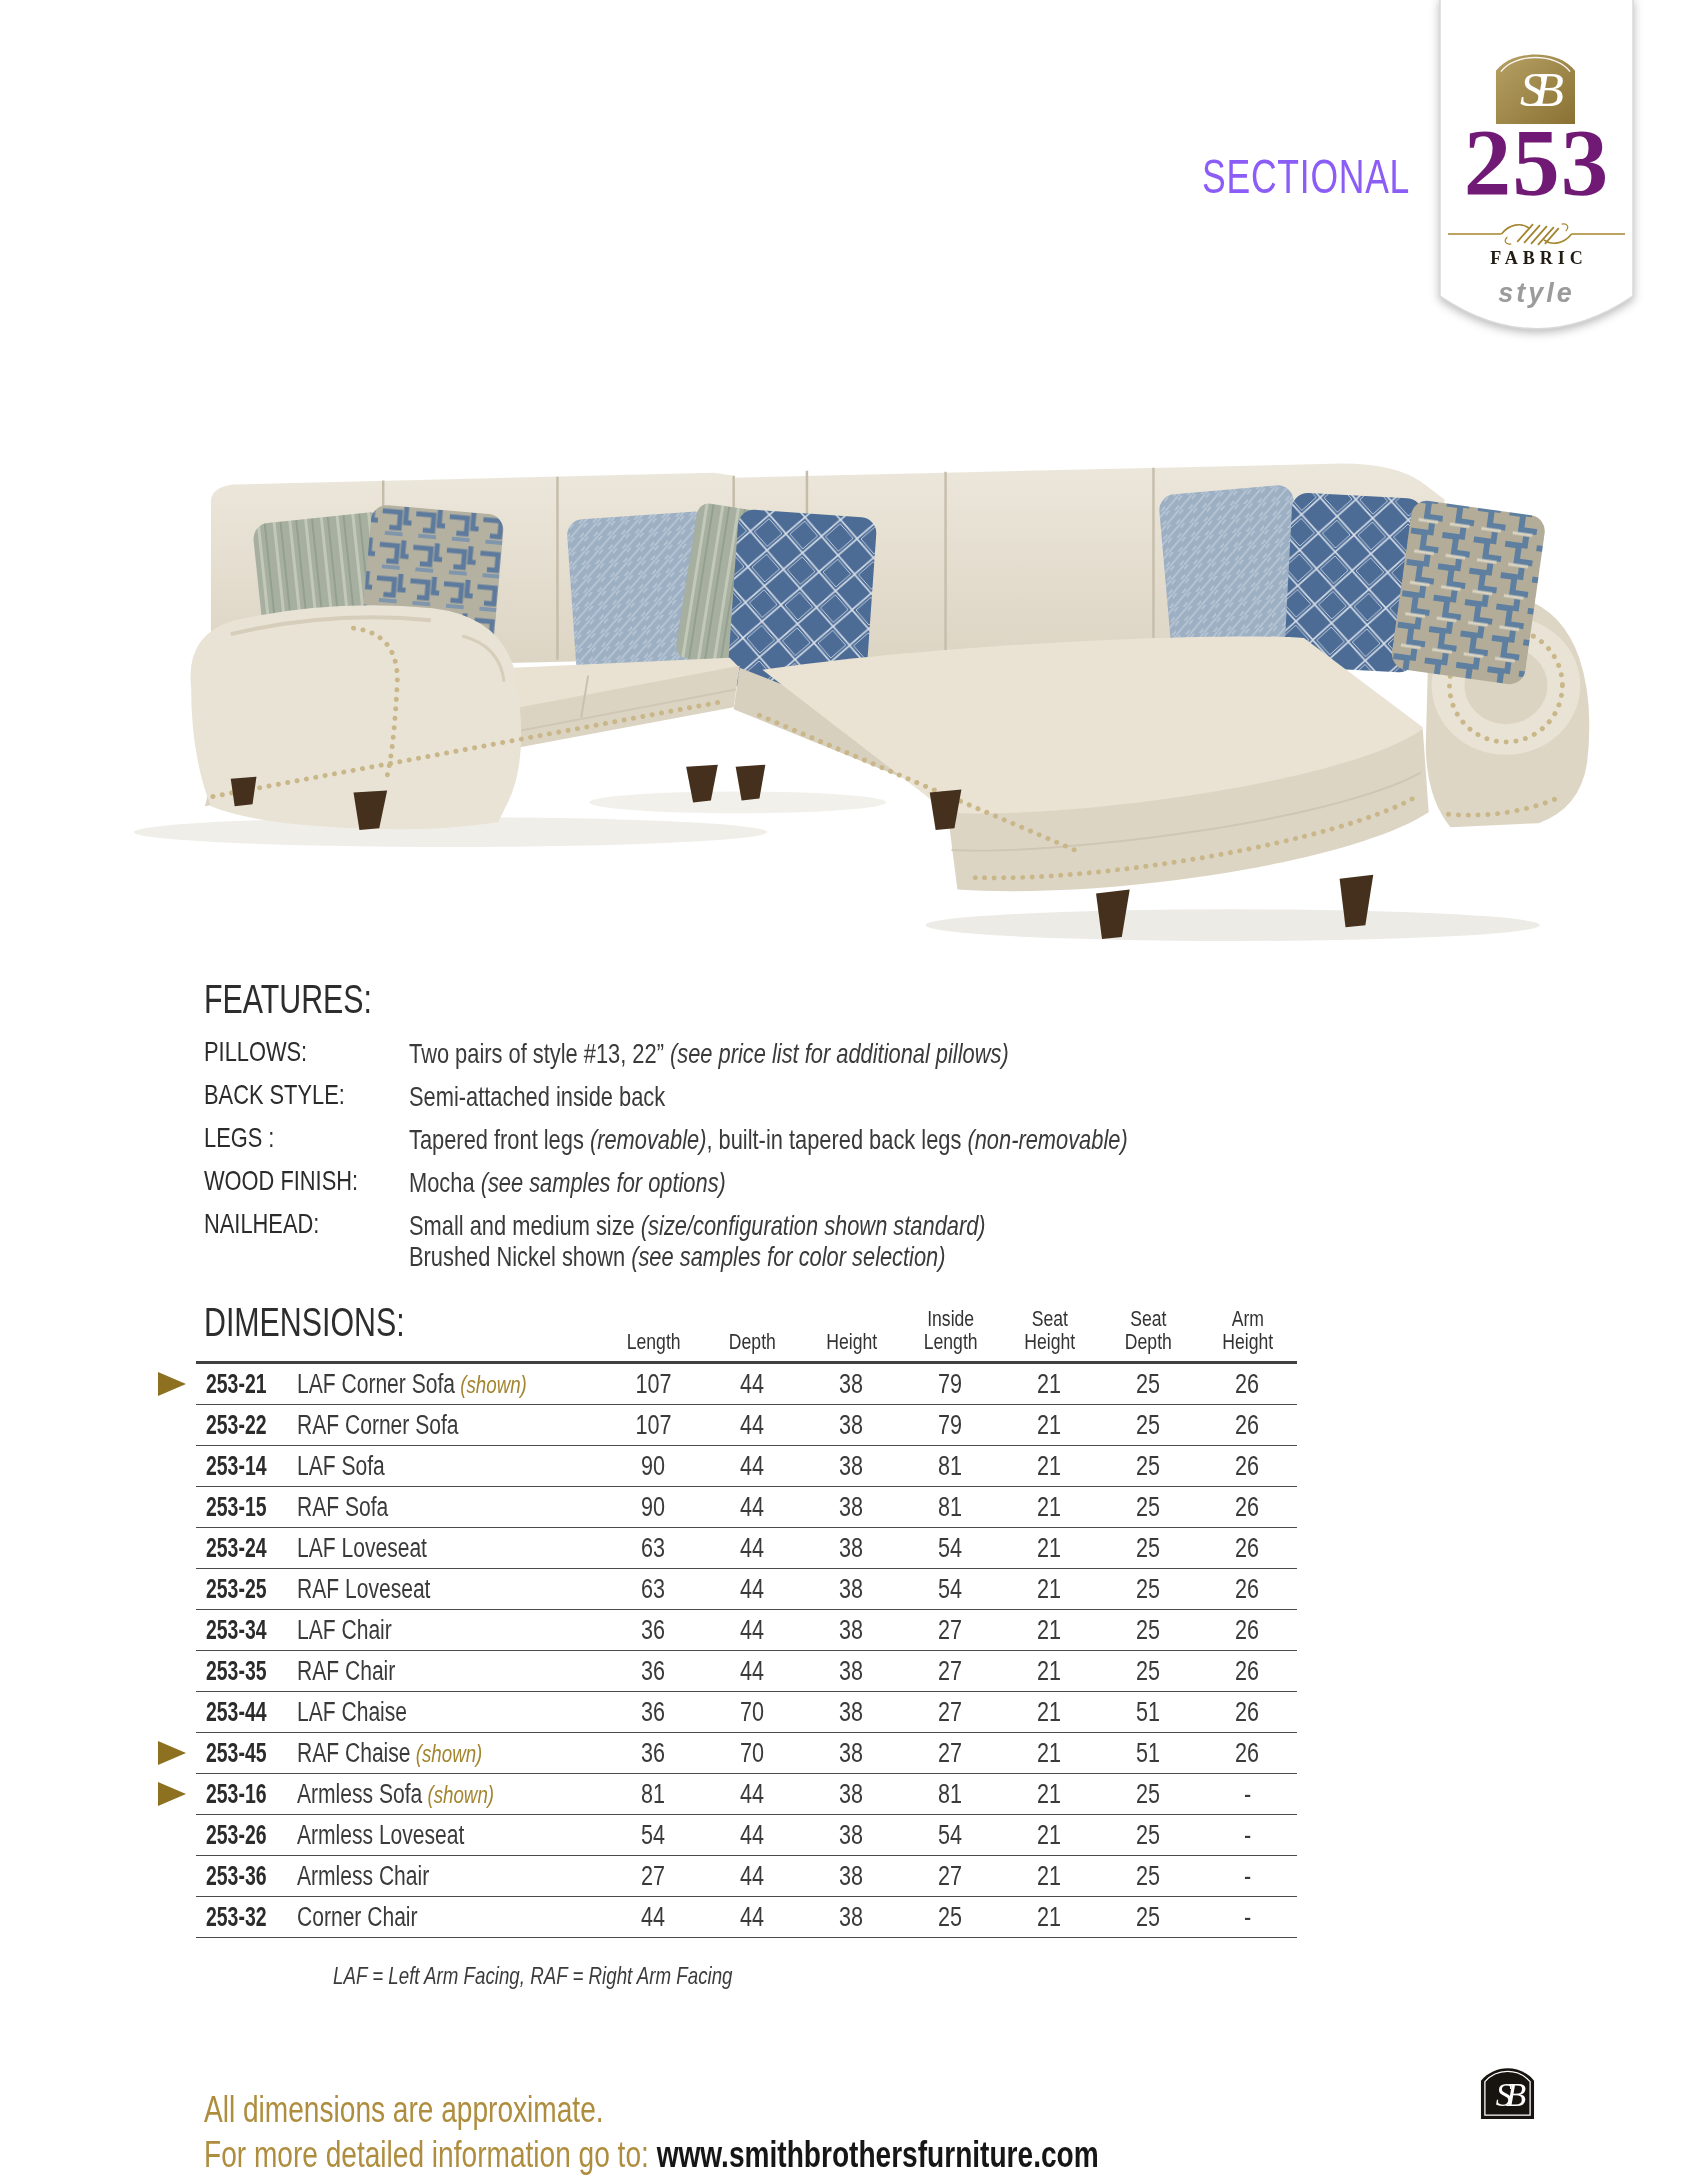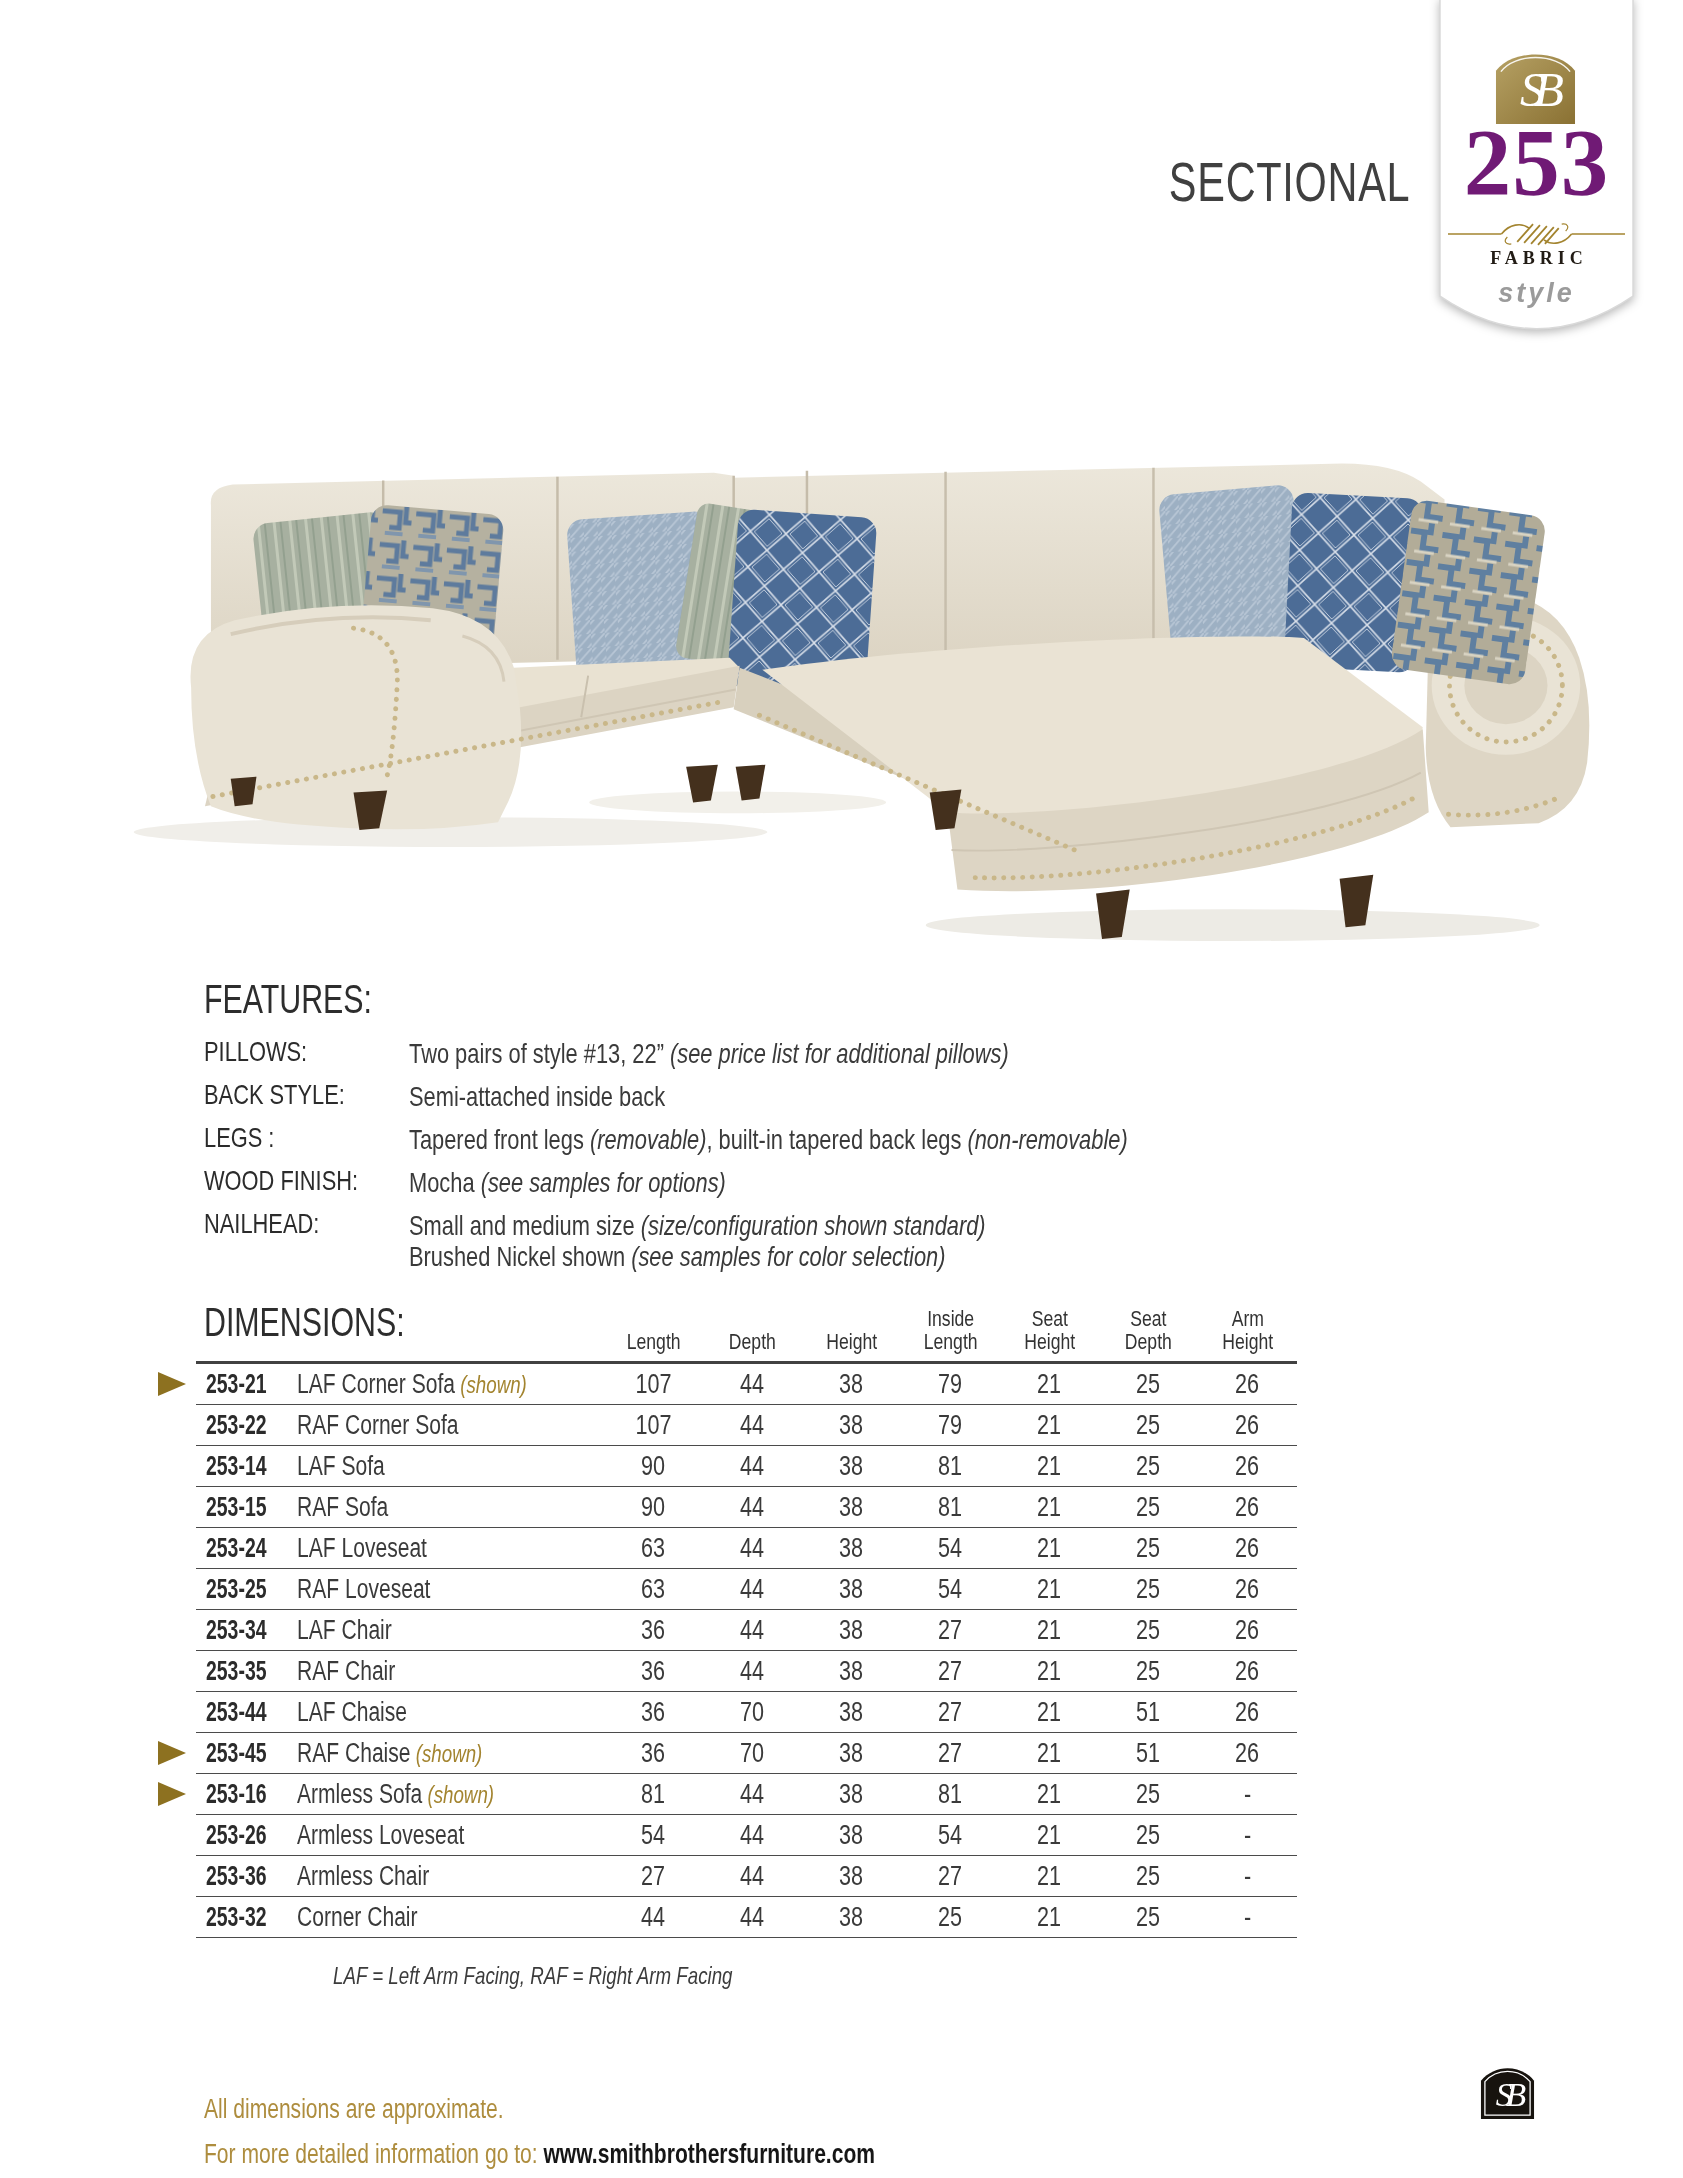--- a/index.html
+++ b/index.html
@@ -7,21 +7,21 @@
           font-family:"Liberation Sans", sans-serif; color:#3a3a3a; overflow:hidden; }
 
   
   .cx  { display:inline-block; transform:scaleX(.78); transform-origin:0 50%; white-space:nowrap; }
   .cxh { display:inline-block; transform:scaleX(.74); transform-origin:0 50%; white-space:nowrap; }
   .cxr { transform-origin:100% 50%; }
   .cxc { display:inline-block; transform:scaleX(.8); transform-origin:50% 50%; white-space:pre-line; }
   .cxm { transform:scaleX(.72); }
   .it  { font-style:italic; }
 
-  .sectional { position:absolute; top:149px; right:273px; font-size:56px; color:#404040; letter-spacing:1px; }
+  .sectional { position:absolute; top:149px; right:273px; font-size:48px; color:#8b5cf6; letter-spacing:1px; }
 
   .badge { position:absolute; left:1438px; top:-3px; width:197px; height:343px;
            filter:drop-shadow(0 3px 5px rgba(0,0,0,.28)); }
   .badge-bg { position:absolute; left:0; top:0; width:197px; height:343px; }
   .badge-shield { position:absolute; left:56px; top:48px; width:83px; height:81px; }
   .badge-model { position:absolute; left:0; top:117px; width:100%; text-align:center;
                  font-family:"Liberation Serif", serif; font-weight:700; font-size:95px; line-height:99px;
                  color:#701a75; letter-spacing:1px; }
   .badge-flourish { position:absolute; left:10px; top:222px; width:177px; height:30px; }
   .badge-fabric { position:absolute; left:0; top:251px; width:100%; text-align:center;
@@ -51,21 +51,21 @@
   .t-row { position:relative; display:flex; align-items:center; height:40px; border-bottom:1.6px solid #4b4b4b; }
   .c-model { width:101px; flex:none; padding-left:10px; box-sizing:border-box; font-weight:700; font-size:27px; color:#2b2b2b; }
   .c-name { width:307px; flex:none; font-size:27px; color:#3a3a3a; }
   .c-num { width:99px; flex:none; text-align:center; font-size:27px; color:#3a3a3a; }
   .shown { font-style:italic; color:#a3842f; font-size:24px; }
   .arrow { position:absolute; left:-38px; top:50%; margin-top:-12px; width:0; height:0;
            border-left:28px solid #8d7120; border-top:12px solid transparent; border-bottom:12px solid transparent; }
 
   .dim-note { position:absolute; left:333px; top:1962px; font-size:24px; color:#3b3b3b; }
 
-  .footer { position:absolute; left:204px; top:2087px; font-size:27px; color:#ae8d3e; line-height:45px; }
+  .footer { position:absolute; left:204px; top:2087px; font-size:36px; color:#ae8d3e; line-height:45px; }
   .site { color:#161616; font-weight:700; }
 
   .logo-bw { position:absolute; left:1479px; top:2062px; width:57px; height:59px; }
 </style>
 </head>
 <body>
 
 <div class="page">
 
   <div class="sectional">

